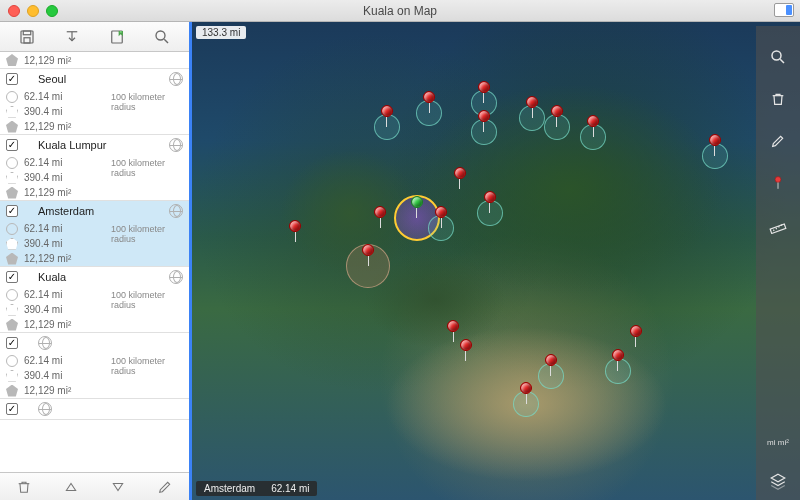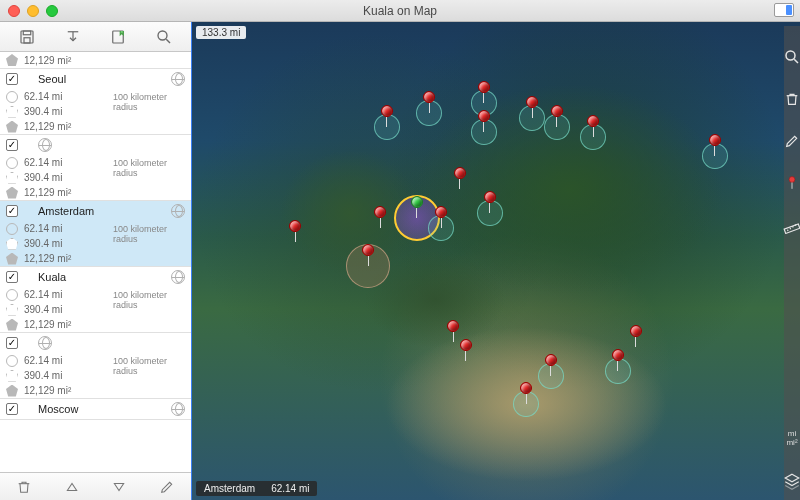--- a/index.html
+++ b/index.html
@@ -11,21 +11,21 @@
 .tl { width:12px; height:12px; border-radius:50%; }
 .tl.close{background:#ff5f56;border:1px solid #e0443e;}
 .tl.min{background:#ffbd2e;border:1px solid #dea123;}
 .tl.max{background:#27c93f;border:1px solid #1aab29;}
 .title { position:absolute; left:0; right:0; text-align:center; font-size:12px; color:#4a4a4a; pointer-events:none;}
 .tb-right { position:absolute; right:6px; top:3px; width:20px; height:14px; border:1px solid #9a9a9a; border-radius:2px; background:#fff;}
 .tb-right::after{content:"";position:absolute;right:1px;top:1px;width:6px;height:10px;background:#4a90ff;border-radius:1px;}
 
 
 .app { display:flex; height:478px; }
-.sidebar { width:192px; background:#fff; border-right:1px solid #3b82f6; display:flex; flex-direction:column; }
+.sidebar { width:192px; background:#fff; border-right:3px solid #3b82f6; display:flex; flex-direction:column; }
 .toolbar { height:30px; border-bottom:1px solid #c7c7c7; display:flex; align-items:center; justify-content:space-around; padding:0 4px; background:linear-gradient(#fcfcfc,#efefef);}
 .toolbar .tbtn { width:24px; height:24px; display:flex;align-items:center;justify-content:center; color:#6a6a6a;}
 .locs { flex:1; overflow:hidden; font-size:11px; color:#555;}
 .loc { border-bottom:1px solid #e0e0e0; }
 .loc.selected { background:#cfe8f7; }
 .loc-head{ display:flex; align-items:center; height:20px; padding:0 6px; gap:20px;}
 .chk{ width:12px;height:12px;border:1px solid #777;border-radius:2px;background:#fff;display:flex;align-items:center;justify-content:center;}
 .chk::after{content:"✓";font-size:10px;color:#000;line-height:1;}
 .loc-name{ flex:1; font-size:11px; color:#222; white-space:nowrap; overflow:hidden;}
 .globe{ width:14px;height:14px;border:1.5px solid #b0b0b0;border-radius:50%;position:relative;}
@@ -65,21 +65,21 @@
 .pin{position:absolute;transform:translate(-50%,-100%);z-index:4;}
 .pin .head{width:12px;height:12px;border-radius:50%;background:#e62222;border:1px solid #900;box-shadow:inset -2px -2px 3px rgba(0,0,0,.4), inset 2px 2px 3px rgba(255,255,255,.6);}
 .pin.sel .head{background:#2ecc40;border-color:#1a7a24;}
 .pin .needle{width:1px;height:10px;background:#ddd;margin:0 auto;}
 .ring{position:absolute;transform:translate(-50%,-50%);border-radius:50%;z-index:3;}
 .ring.small{width:26px;height:26px;border:1px solid rgba(120,220,200,.7);background:rgba(100,200,200,.15);}
 .ring.big{width:46px;height:46px;border:2px solid #ffcc33;background:radial-gradient(circle,rgba(150,80,220,.55),rgba(150,80,220,.25));}
 .ring.brown{width:44px;height:44px;border:1px solid rgba(180,150,120,.9);background:rgba(150,120,90,.35);}
 
 
-.rail{position:absolute;right:0;top:4px;bottom:0;width:16px;background:rgba(80,80,80,.6);display:flex;flex-direction:column;align-items:center;padding-top:22px;gap:24px;z-index:6;}
+.rail{position:absolute;right:0;top:4px;bottom:0;width:44px;background:rgba(80,80,80,.6);display:flex;flex-direction:column;align-items:center;padding-top:22px;gap:24px;z-index:6;}
 .rail .ritem{width:18px;height:18px;color:#e5e5e5;display:flex;align-items:center;justify-content:center;}
 .rail .spacer{flex:1;}
 .rail .unit{font-size:8px;color:#ddd;text-align:center;line-height:1.1;}
 
 svg{display:block;}
 </style>
 </head>
 <body>
 
 <div class="titlebar">
@@ -149,20 +149,21 @@
                 <div class="shape pent2"></div>
                 <span class="loc-val">12,129 mi²</span>
               </div>
             </div>
             <div class="loc-side">100 kilometer radius</div>
           </div>
         </div>
         <div class="loc">
           <div class="loc-head">
             <div class="chk"></div>
+            <span class="loc-name">Kuala Lumpur</span>
             <div class="globe"></div>
           </div>
           <div class="loc-body">
             <div class="loc-rows">
               <div class="loc-row">
                 <div class="shape circle"></div>
                 <span class="loc-val">62.14 mi</span>
               </div>
               <div class="loc-row">
                 <div class="shape pent"></div>
@@ -243,21 +244,20 @@
                 <div class="shape pent2"></div>
                 <span class="loc-val">12,129 mi²</span>
               </div>
             </div>
             <div class="loc-side">100 kilometer radius</div>
           </div>
         </div>
         <div class="loc">
           <div class="loc-head">
             <div class="chk"></div>
-            <span class="loc-name">Moscow</span>
             <div class="globe"></div>
           </div>
         </div>
       </div>
 
     <div class="bottombar">
       <div class="bbtn">
         <svg width="16" height="16" viewBox="0 0 24 24" fill="none" stroke="currentColor" stroke-width="1.6">
             <path d="M4 7h16"></path>
             <path d="M9 7V5h6v2"></path>

